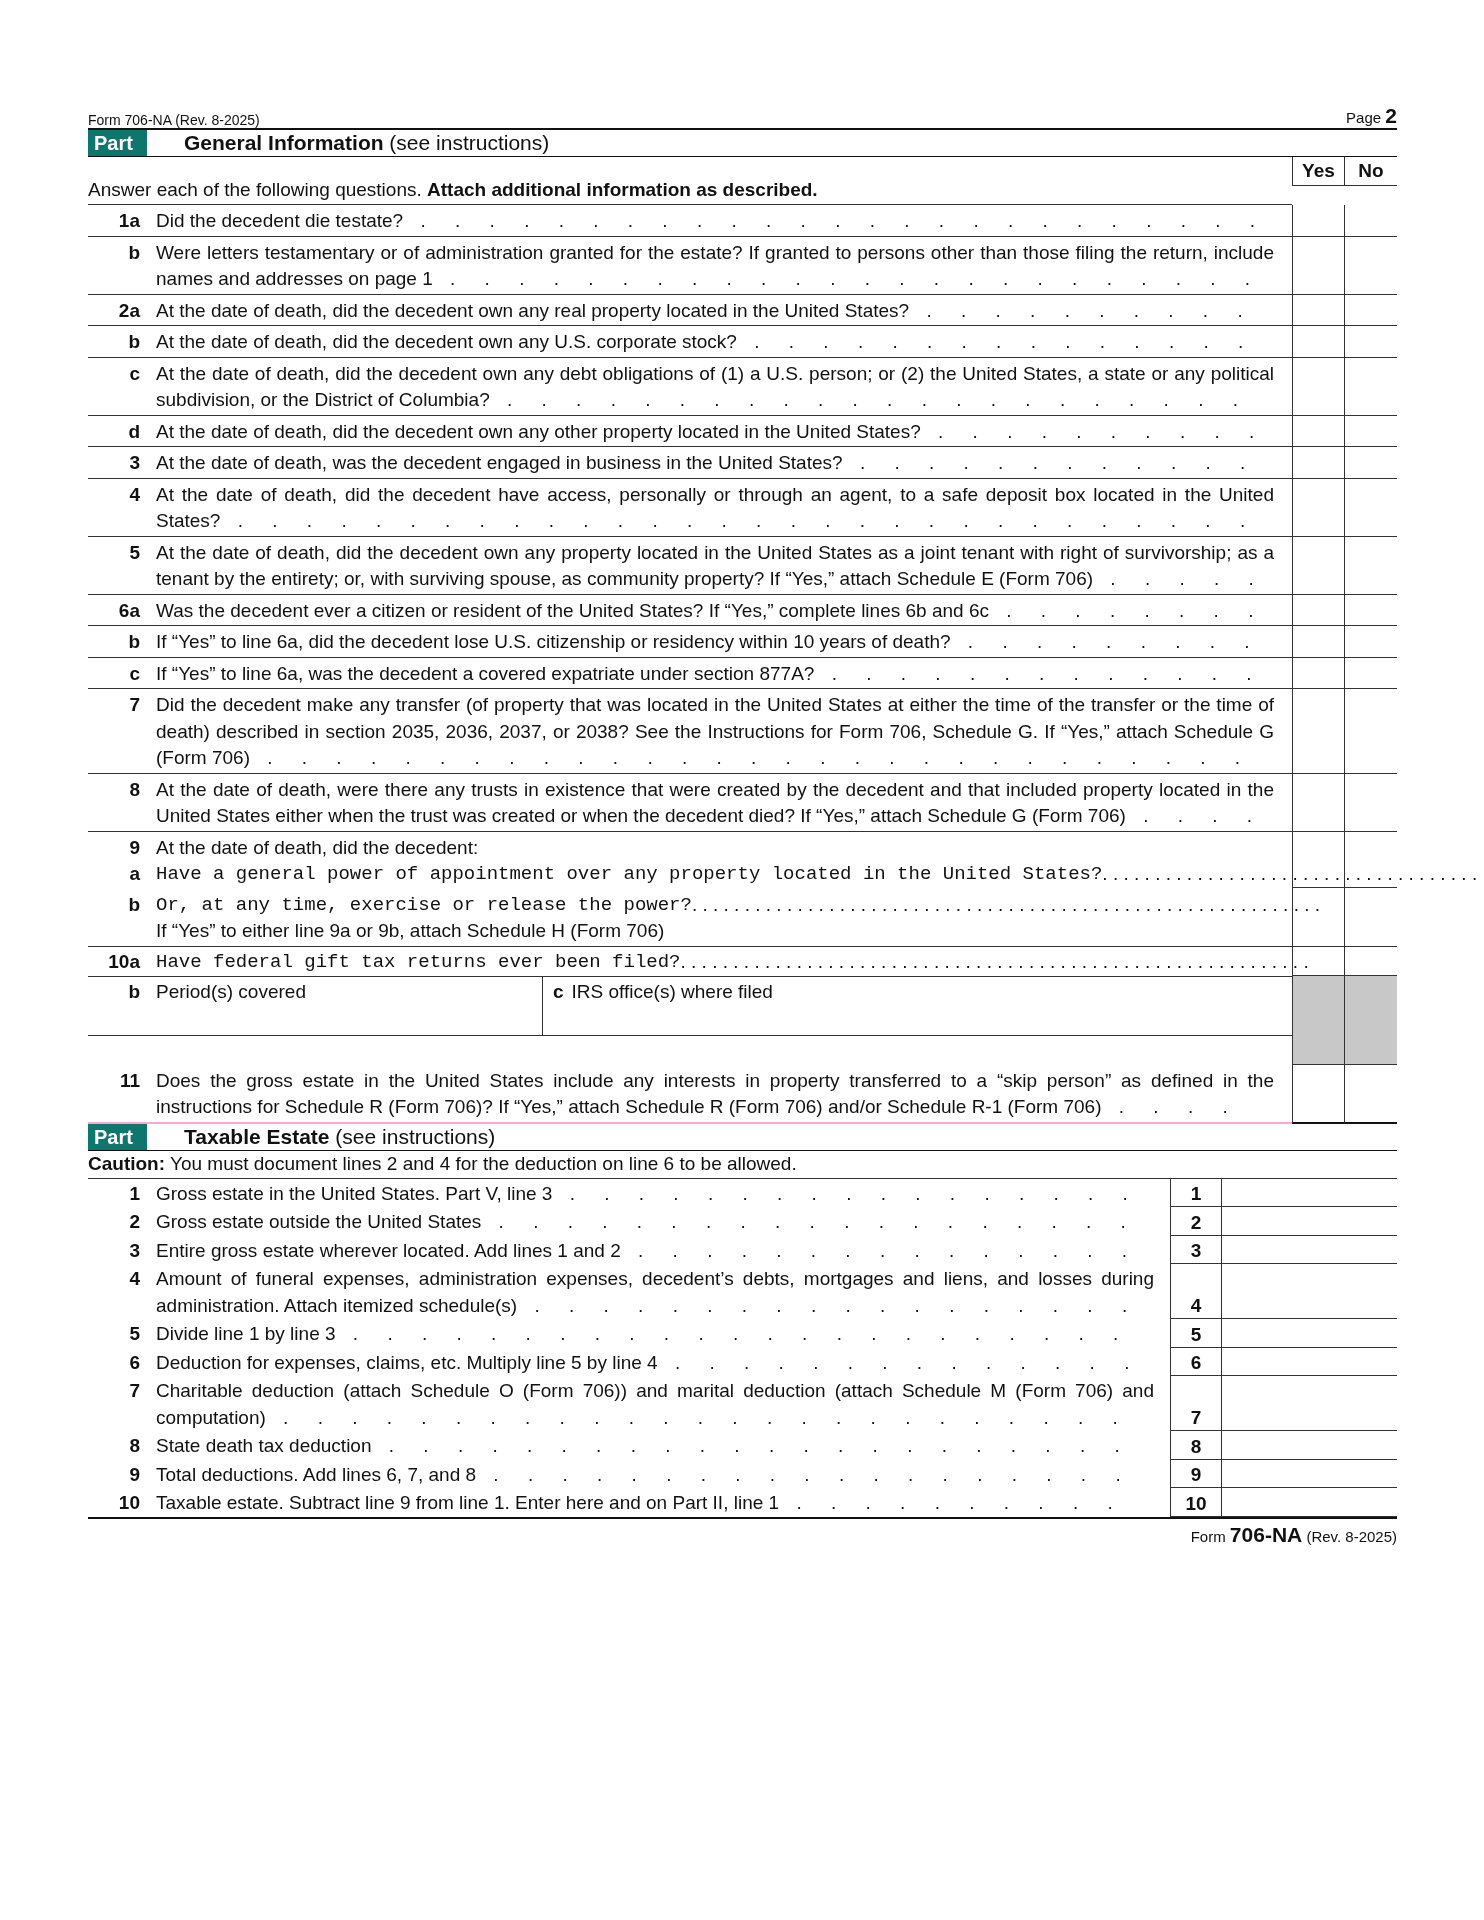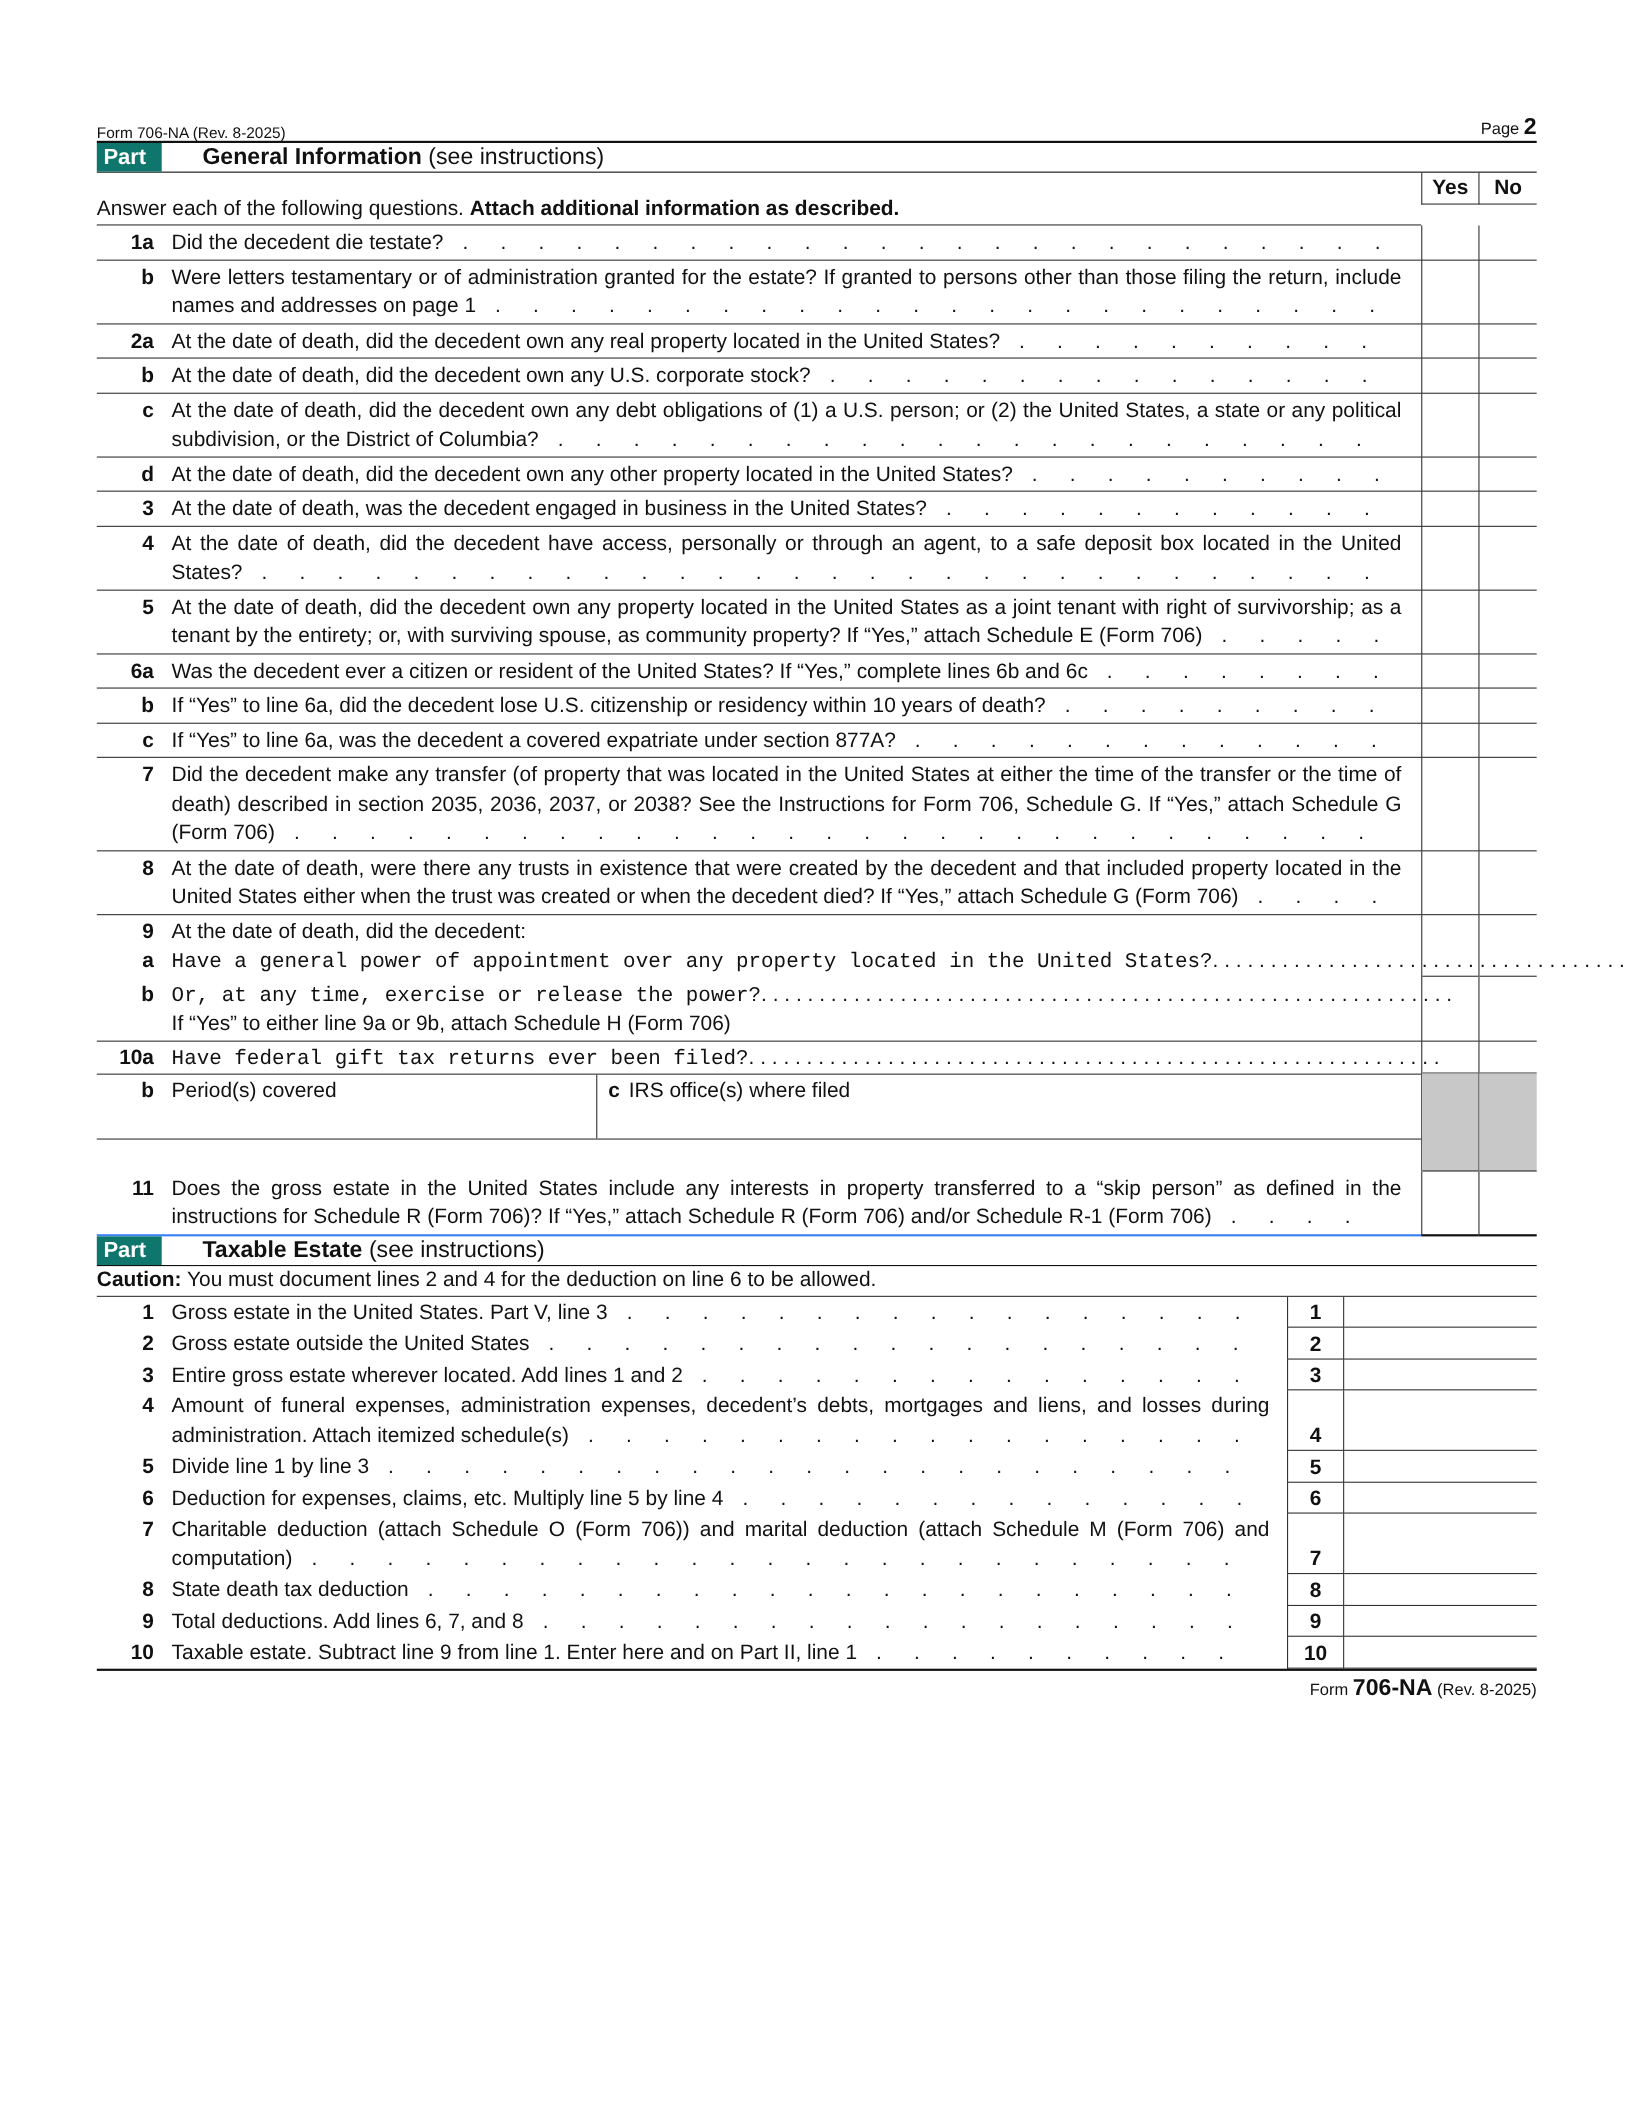--- a/index.html
+++ b/index.html
@@ -236,21 +236,21 @@
       <div style="height:28px;border-bottom:1px solid #333;"></div>
       <div class="shade" style="height:88px;border-bottom:1px solid #333;"></div>
     </div>
     <div class="yn">
       <div style="height:28px;border-bottom:1px solid #333;"></div>
       <div class="shade" style="height:88px;border-bottom:1px solid #333;"></div>
     </div>
   </div>
 
   <div class="grid">
-    <div class="cell" style="border-bottom:2px solid #3b82f6;">
+    <div class="cell" style="border-bottom:2px solid #f9a8d4;">
       <div class="q" style="padding:3px 0 1px 0;">
           <span class="num">11</span>
           <span class="txt"><span>Does the gross estate in the United States include any interests in property transferred to a “skip person” as defined in the instructions for Schedule R (Form 706)? If “Yes,” attach Schedule R (Form 706) and/or Schedule R-1 (Form 706)</span><span class="dots"> . . . .</span></span>
         </div>
     </div>
     <div class="yn cell" style="border-bottom:2px solid #111;"></div>
     <div class="yn cell" style="border-bottom:2px solid #111;"></div>
   </div>
 
   <div class="partbar">

